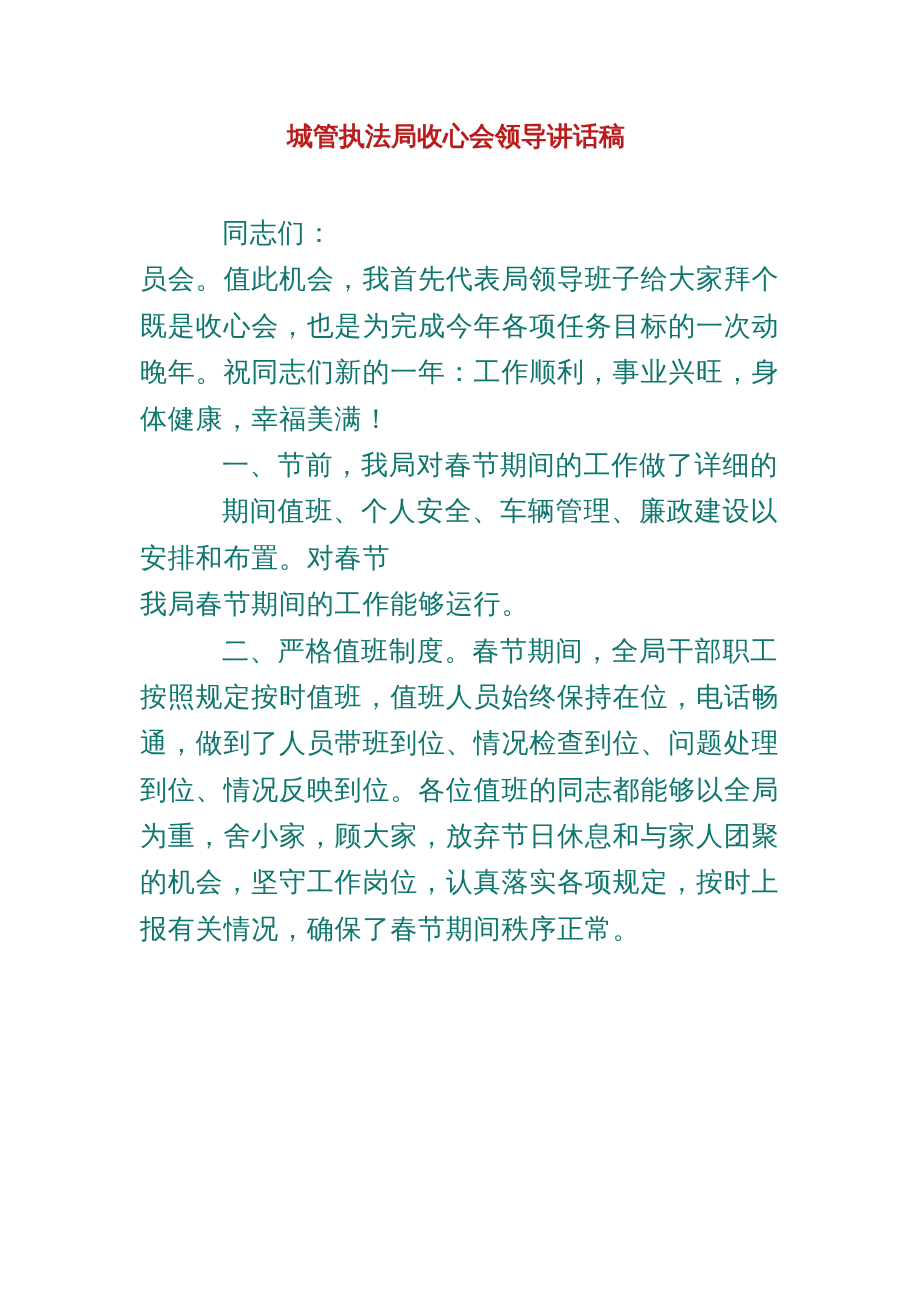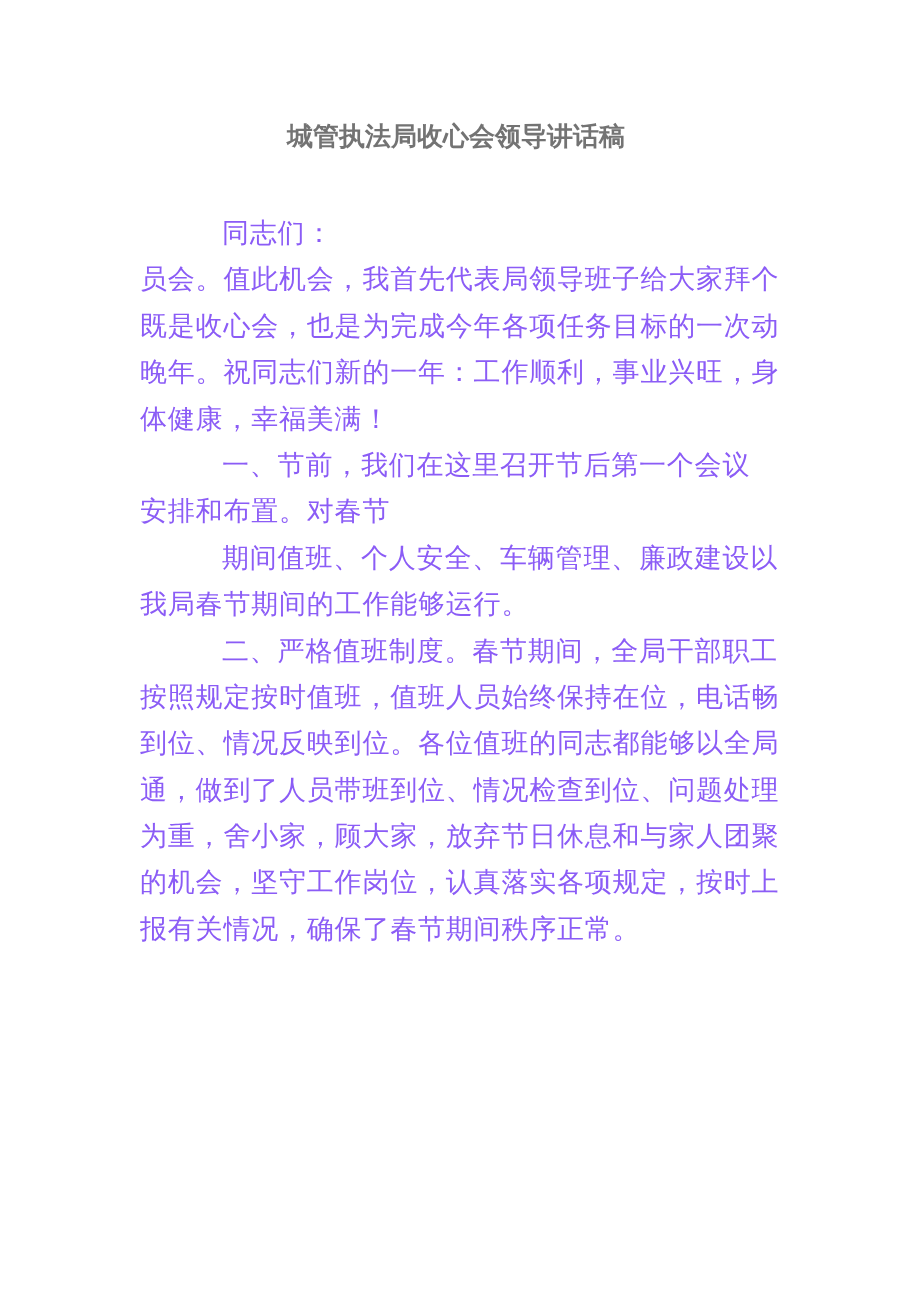--- a/index.html
+++ b/index.html
@@ -1,46 +1,46 @@
 <!DOCTYPE html>
 <html><head>
 <meta charset="utf-8">
 <style>
   html, body { margin: 0; padding: 0; background: #ffffff; }
   body { width: 920px; height: 1302px; position: relative; overflow: hidden; }
   .page { position: absolute; left: 0; top: 0; width: 920px; height: 1302px; background: #ffffff; }
   .title {
     position: absolute; left: 0; top: 116px; width: 912px; text-align: center;
     font-family: "DejaVu Sans", "Liberation Sans", sans-serif; font-weight: bold;
-    font-size: 26px; line-height: 40px; color: #737373; letter-spacing: 0px;
+    font-size: 26px; line-height: 40px; color: #b91c1c; letter-spacing: 0px;
   }
   .body {
     position: absolute; left: 140px; top: 210px; width: 660px;
     font-family: "DejaVu Serif", "Liberation Serif", serif;
-    font-size: 27px; line-height: 46.4px; color: #8b5cf6;
+    font-size: 27px; line-height: 46.4px; color: #0f766e;
   }
   .line { display: block; white-space: nowrap; height: 46.4px; letter-spacing: 0.8px; }
   .indent { padding-left: 82px; }
 </style>
 </head>
 <body>
 
 <div class="page">
   <div class="title">城管执法局收心会领导讲话稿</div>
   <div class="body">
     <span class="line indent">同志们：</span>
     <span class="line">员会。值此机会，我首先代表局领导班子给大家拜个</span>
     <span class="line">既是收心会，也是为完成今年各项任务目标的一次动</span>
     <span class="line">晚年。祝同志们新的一年：工作顺利，事业兴旺，身</span>
     <span class="line">体健康，幸福美满！</span>
-    <span class="line indent">一、节前，我们在这里召开节后第一个会议</span>
+    <span class="line indent">一、节前，我局对春节期间的工作做了详细的</span>
+    <span class="line indent">期间值班、个人安全、车辆管理、廉政建设以</span>
     <span class="line">安排和布置。对春节</span>
-    <span class="line indent">期间值班、个人安全、车辆管理、廉政建设以</span>
     <span class="line">我局春节期间的工作能够运行。</span>
     <span class="line indent">二、严格值班制度。春节期间，全局干部职工</span>
     <span class="line">按照规定按时值班，值班人员始终保持在位，电话畅</span>
+    <span class="line">通，做到了人员带班到位、情况检查到位、问题处理</span>
     <span class="line">到位、情况反映到位。各位值班的同志都能够以全局</span>
-    <span class="line">通，做到了人员带班到位、情况检查到位、问题处理</span>
     <span class="line">为重，舍小家，顾大家，放弃节日休息和与家人团聚</span>
     <span class="line">的机会，坚守工作岗位，认真落实各项规定，按时上</span>
     <span class="line">报有关情况，确保了春节期间秩序正常。</span>
   </div>
 </div>
 
 </body></html>

